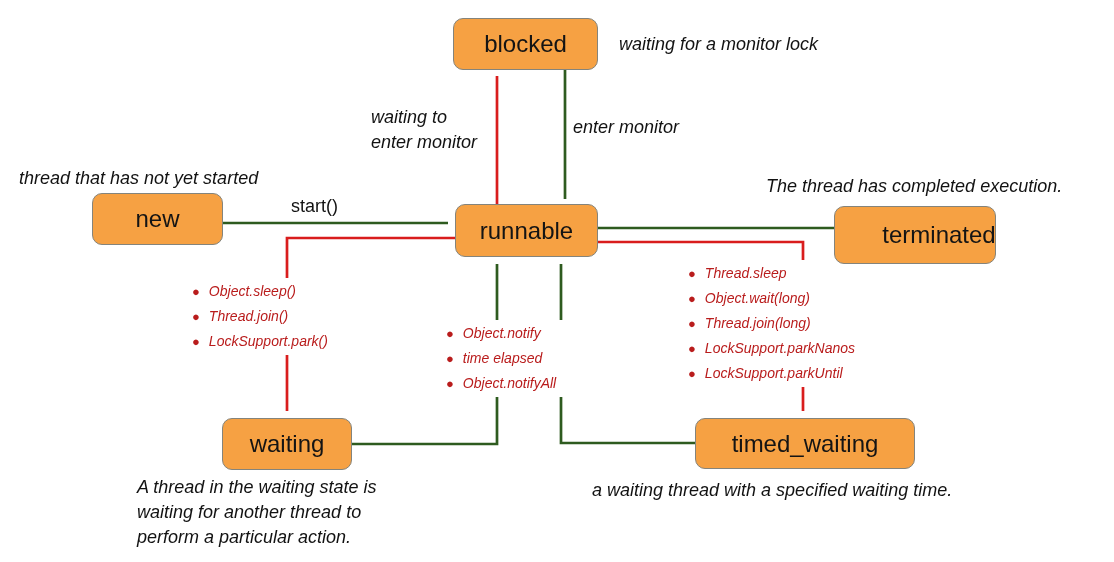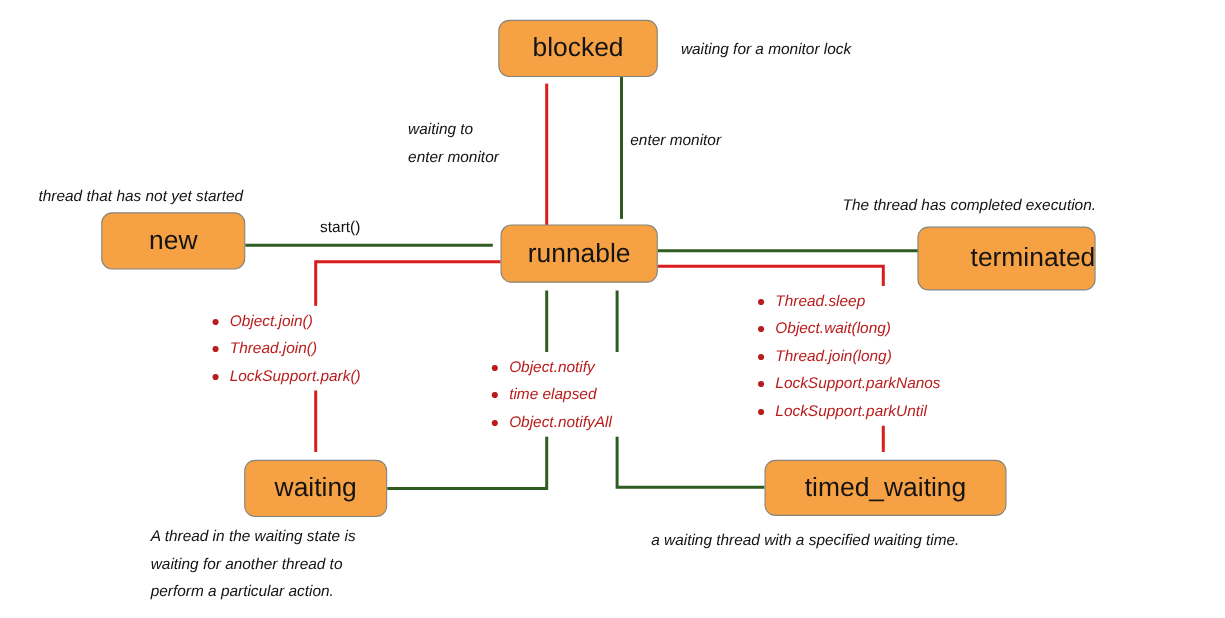--- a/index.html
+++ b/index.html
@@ -19,21 +19,21 @@
     background:var(--state-fill,#F6A143);
     border:1.6px solid var(--state-border,#84847C);
     border-radius:10px;
     display:flex;align-items:center;justify-content:center;
     font-size:24px;color:#141414;
     box-sizing:border-box;
   }
 
   .note{
     position:absolute;z-index:2;
-    font-style:italic;font-size:14px;line-height:25px;
+    font-style:italic;font-size:18px;line-height:25px;
     white-space:pre-line;color:#121212;
   }
   .note.plain{font-style:normal;}
 
   .bullets{
     position:absolute;z-index:2;
     background:#ffffff;
     font-style:italic;font-size:14px;line-height:25px;
     padding:1px 8px 1px 0;color:#b91c1c;
   }
@@ -68,32 +68,32 @@
     <path d="M455 238 H287 V411" marker-end="url(#head-red)" stroke="#D91D1D"></path>
     <path d="M598 242 H803 V411" marker-end="url(#head-red)" stroke="#D91D1D"></path>
     <path d="M352 444 H497 V264" marker-end="url(#head-green)" stroke="#2E5B1F"></path>
     <path d="M695 443 H561 V264" marker-end="url(#head-green)" stroke="#2E5B1F"></path>
   </svg>
 
   <div class="note" style="left:619px;top:32px;">waiting for a monitor lock</div>
   <div class="note" style="left:371px;top:105px;">waiting to
 enter monitor</div>
   <div class="note" style="left:573px;top:115px;">enter monitor</div>
-  <div class="note" style="left:19px;top:166px;margin-left:16px;">thread that has not yet started</div>
+  <div class="note" style="left:19px;top:166px;">thread that has not yet started</div>
   <div class="note plain" style="left:291px;top:194px;">start()</div>
   <div class="note" style="left:137px;top:475px;">A thread in the waiting state is
 waiting for another thread to
 perform a particular action.</div>
   <div class="note" style="left:766px;top:174px;">The thread has completed execution.</div>
   <div class="note" style="left:592px;top:478px;">a waiting thread with a specified waiting time.</div>
 
   <div class="bullets" style="left:192px;top:278px;">
     <div class="bullet-item">
         <span class="dot"></span>
-        <span>Object.join()</span>
+        <span>Object.sleep()</span>
       </div>
     <div class="bullet-item">
         <span class="dot"></span>
         <span>Thread.join()</span>
       </div>
     <div class="bullet-item">
         <span class="dot"></span>
         <span>LockSupport.park()</span>
       </div>
   </div>

